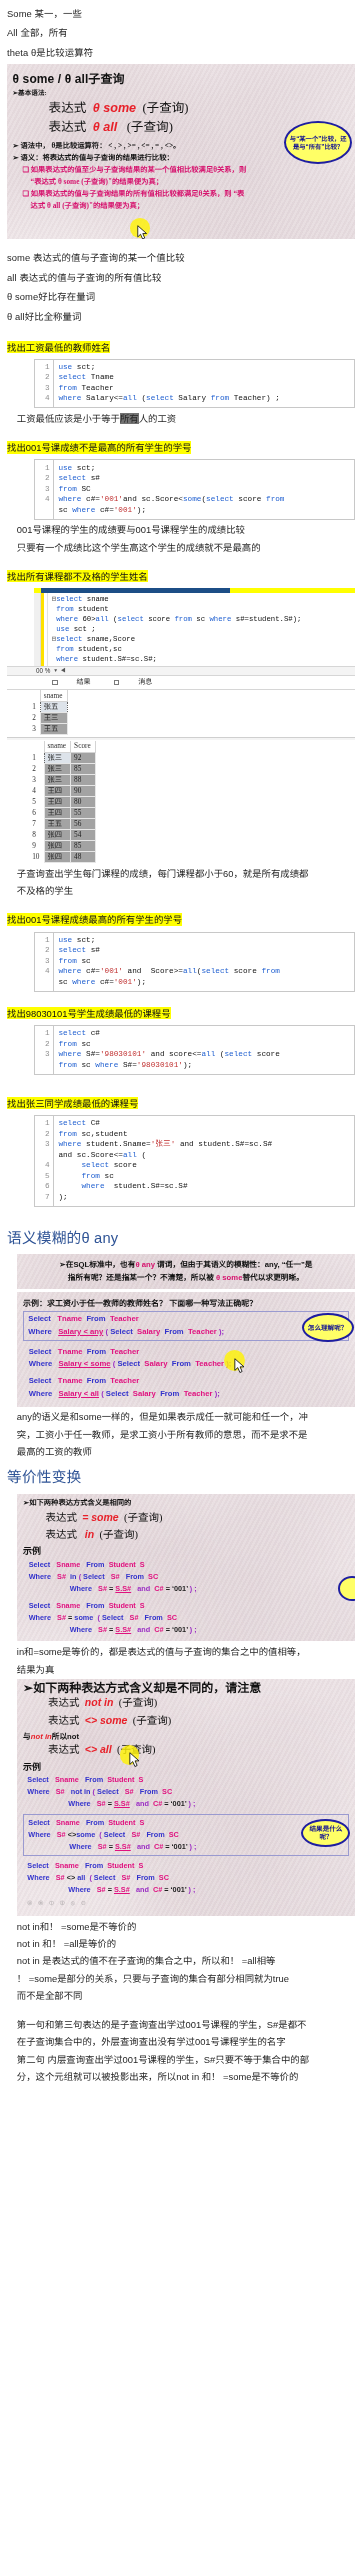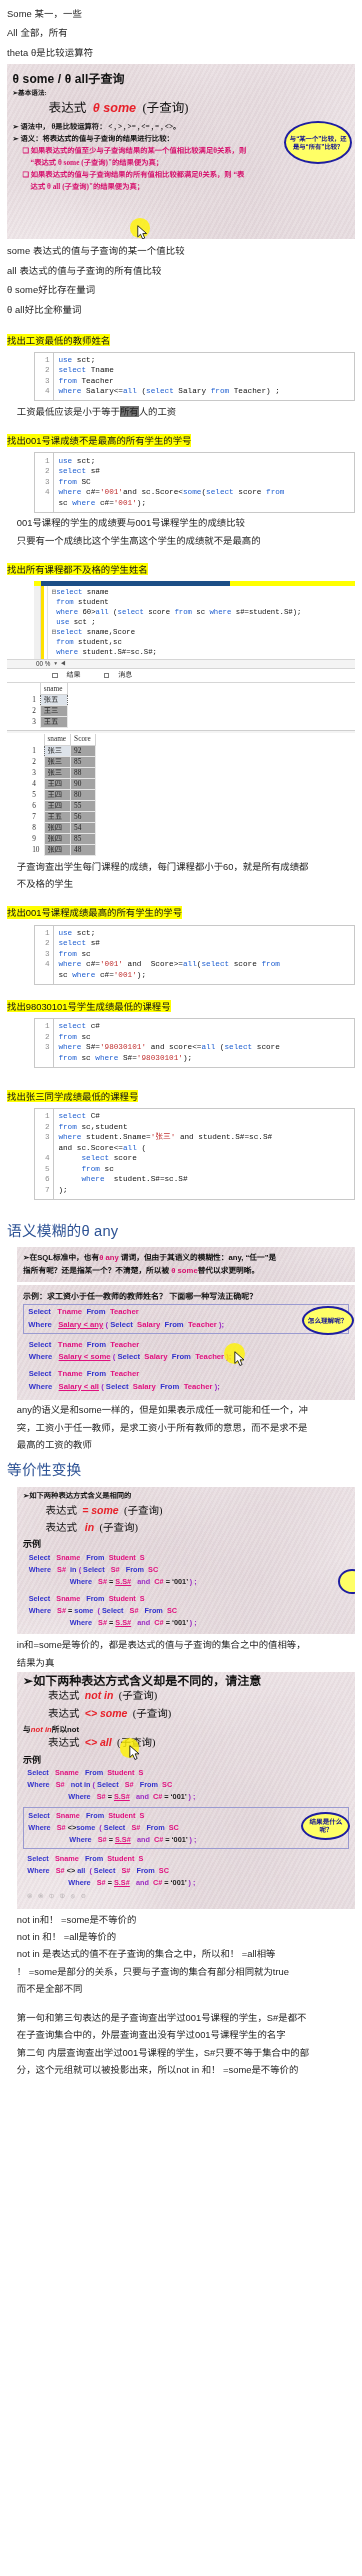--- a/index.html
+++ b/index.html
@@ -60,21 +60,21 @@
   
   .slide {
     position: relative;
     background:
       radial-gradient(circle at 22% 28%, rgba(205,185,190,.34), rgba(0,0,0,0) 46%),
       radial-gradient(circle at 72% 64%, rgba(198,178,186,.30), rgba(0,0,0,0) 52%),
       radial-gradient(circle at 48% 88%, rgba(210,192,196,.26), rgba(0,0,0,0) 45%),
       linear-gradient(160deg, #efe6e8 0%, #eae0e3 40%, #f0e8ea 70%, #e9dfe2 100%);
     overflow: hidden;
     padding: 4.2px 5.6px 5.6px 5.6px;
-    margin: 0 0 4px 0;
+    margin: 0 0 11px 0;
   }
   .slide::after{
     content:"";
     position:absolute; inset:0;
     background:
       repeating-linear-gradient(118deg, rgba(255,255,255,.10) 0 2.1px, rgba(150,130,140,.045) 2.1px 4.2px);
     pointer-events:none;
   }
   .slide > * { position: relative; z-index: 2; }
 
@@ -215,21 +215,21 @@
     font-size:6.3px; color:#333; margin-left:0;
     font-family:"Liberation Sans", sans-serif;
   }
   .zoombar .tri { font-size:4.9px; color:#555; }
   .tabbar {
     display:flex; gap:7px; align-items:center;
     padding:1.4px 0 1.4px 29px; font-size:7px; color:#222;
     border-bottom:0.7px solid #d6d6d6;
     font-family:"Liberation Serif", serif;
   }
-  .tabbar .ti { display:flex; align-items:center; gap:9px;padding-left:16px; }
+  .tabbar .ti { display:flex; align-items:center; gap:19px;padding-left:16px; }
   .tabbar .gl {
     display:inline-block; width:5.6px; height:5.6px; border:0.7px solid #7a7a7a;
     background:#fff;
   }
   
   .grid {
     border-collapse: collapse;
     font-family: "Liberation Serif", serif;
     font-size: 7.3px;
     color: #222;
@@ -275,20 +275,25 @@
   <p class="line">theta θ是比较运算符</p>
 
   <div class="slide" style="min-height:175px;">
     <div class="slide-title">θ some / θ all子查询</div>
     <div class="bullet">➢基本语法:</div>
 
     <div class="syntax-line">
       <span>表达式</span>
       &nbsp;<span class="kw">θ some</span>
       &nbsp;<span>(子查询)</span>
+    </div>
+    <div class="syntax-line">
+      <span>表达式</span>
+      &nbsp;<span class="kw">θ all</span>
+      &nbsp;&nbsp;<span>(子查询)</span>
     </div>
 
     <div class="bubble" style="right:2.8px; top:57px; width:68px; height:43px;">与“某一个”比较，还是与“所有”比较？</div>
 
     <div class="rule" style="margin-top:2.8px;">➢ 语法中，  θ是比较运算符： &lt; , &gt; , &gt;= , &lt;= , = , &lt;&gt;。</div>
     <div class="rule">➢ 语义：将表达式的值与子查询的结果进行比较：</div>
     <div class="rule-red ind1">❑ 如果表达式的值至少与子查询结果的某一个值相比较满足θ关系，则</div>
     <div class="rule-red ind2">“表达式  θ some (子查询)"的结果便为真；</div>
     <div class="rule-red ind1">❑ 如果表达式的值与子查询结果的所有值相比较都满足θ关系，则 “表</div>
     <div class="rule-red ind2">达式  θ all (子查询)"的结果便为真；</div>
@@ -507,21 +512,21 @@
      <span class="kw">select</span> score
      <span class="kw">from</span> sc
      <span class="kw">where</span>  student.S#=sc.S#
 );</div>
   </div>
 
   <div class="spacer"></div>
 
   <h2 class="h2">语义模糊的θ any</h2>
 
-  <div class="slide" style="margin:0 0 2.8px 9.8px; width:calc(100% - 9.8px); padding:4.9px 6.3px;">
+  <div class="slide" style="margin:0 0 2.8px 9.8px; width:calc(100% - 9.8px); padding:4.9px 6.3px;text-align:center;">
     <div class="rule" style="font-size:7.7px;line-height:12.6px;font-family:'Liberation Sans',sans-serif;">
       <span>➢在SQL标准中，也有</span><span style="color:#d6136e;font-weight:bold;">θ any</span><span> 谓词，但由于其语义的模糊性：any, “任一”是</span>
     </div>
     <div class="rule" style="font-size:7.7px;line-height:12.6px;font-family:'Liberation Sans',sans-serif;">
       <span>指所有呢？还是指某一个？不清楚，所以被 </span><span style="color:#d6136e;font-weight:bold;">θ some</span><span>替代以求更明晰。</span>
     </div>
   </div>
 
   <div class="slide" style="margin:0 0 2.8px 9.8px; width:calc(100% - 9.8px); padding:4.9px 6.3px 6.3px 6.3px; min-height:112px;">
     <div style="font-weight:bold;font-size:8px;color:#111;margin-bottom:2.8px;">示例：求工资小于任一教师的教师姓名？ 下面哪一种写法正确呢？</div>

